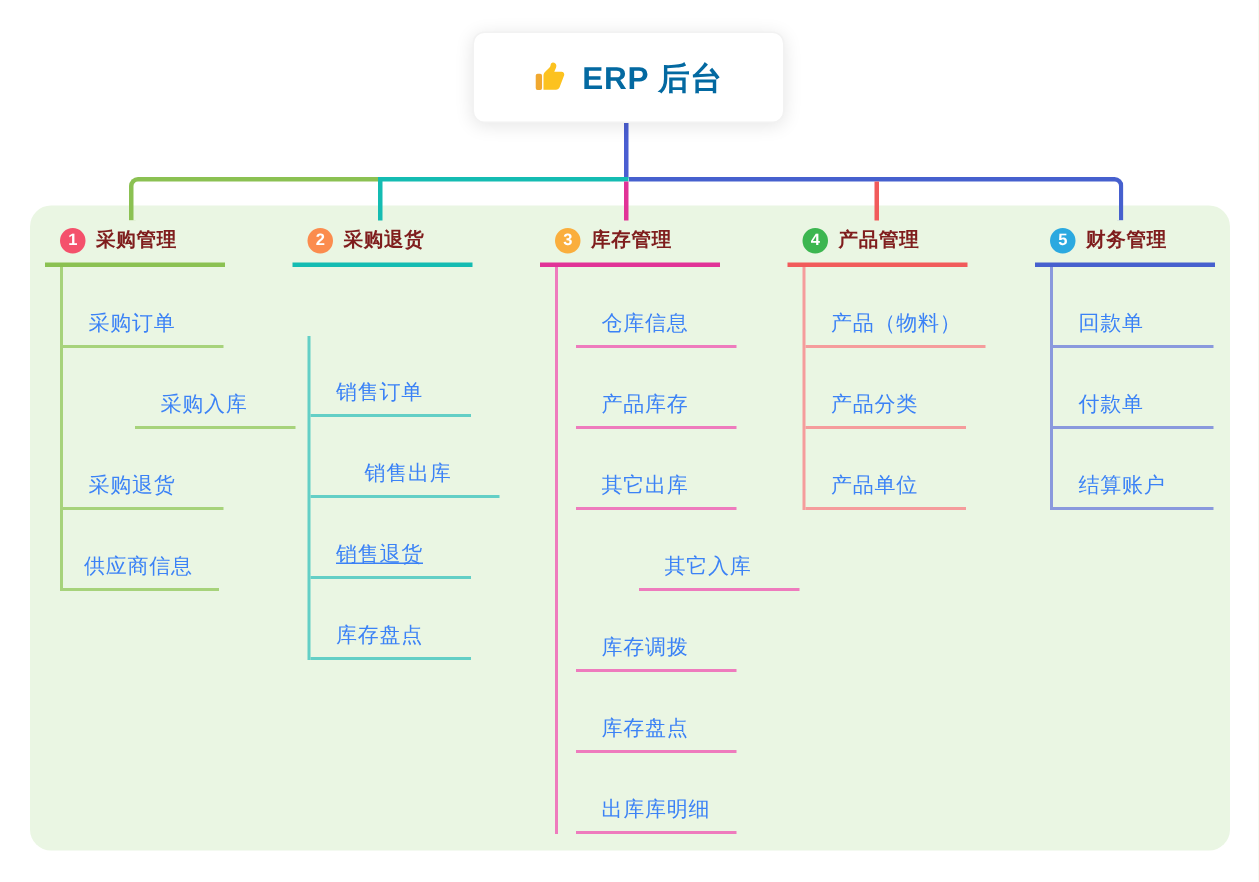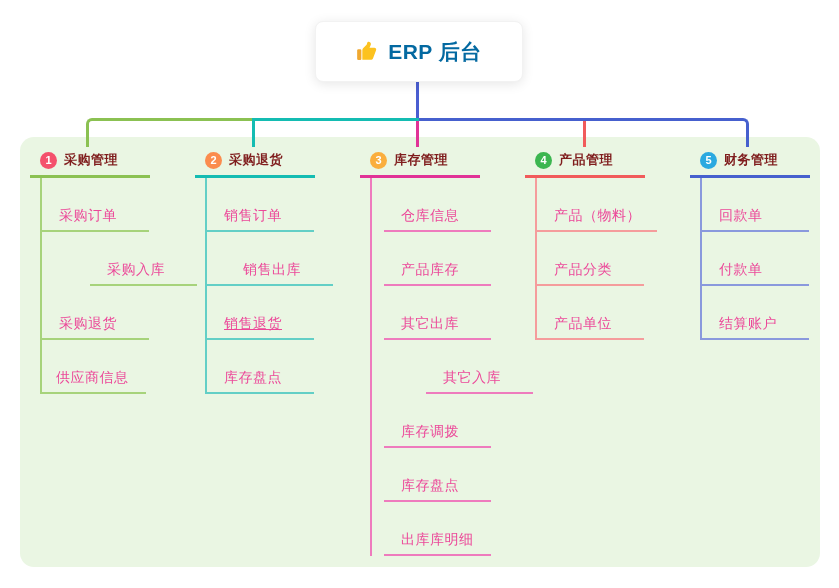--- a/index.html
+++ b/index.html
@@ -40,21 +40,21 @@
     color:#fff;font-size:11px;font-weight:700;line-height:1;
   }
   .title-label{
     font-size:13px;line-height:22px;font-weight:600;color:#7f1d1d;
     letter-spacing:0.5px;white-space:nowrap;font-family:Liberation Serif, serif;
   }
   .children{margin-left:10px;border-left:2px solid #ccc;}
   .child{
     width:fit-content;min-width:74px;box-sizing:content-box;
     padding:28px 16px 5px 17px;border-bottom:2px solid #ccc;
-    font-size:14px;line-height:19px;color:#ec4899;white-space:nowrap;
+    font-size:14px;line-height:19px;color:#3b82f6;white-space:nowrap;
     letter-spacing:0.5px;
   }
 </style>
 </head>
 <body>
 
 <div class="stage">
 
   <div class="panel" id="panel" style="background: rgb(234, 246, 227);"></div>
 
@@ -88,21 +88,21 @@
           <div class="child" style="border-bottom-color: rgb(167, 211, 123); margin-left: 48px;"><span>采购入库</span></div>
           <div class="child" style="border-bottom-color: rgb(167, 211, 123);"><span>采购退货</span></div>
           <div class="child" style="border-bottom-color: rgb(167, 211, 123); padding-left: 14px;"><span>供应商信息</span></div>
         </div>
       </div>
       <div class="branch" style="left: 195px;">
         <div class="title-row" style="border-bottom-color: rgb(20, 188, 178);">
           <span class="badge" style="background: rgb(251, 140, 78);">2</span>
           <span class="title-label">采购退货</span>
         </div>
-        <div class="children" style="border-left-color: rgb(99, 207, 198);">
+        <div class="children" style="border-left-color: rgb(99, 207, 198); margin-top: 46px;">
           <div class="child" style="border-bottom-color: rgb(99, 207, 198);"><span>销售订单</span></div>
           <div class="child" style="border-bottom-color: rgb(99, 207, 198); padding-left: 36px;"><span>销售出库</span></div>
           <div class="child" style="border-bottom-color: rgb(99, 207, 198); text-decoration: underline;"><span>销售退货</span></div>
           <div class="child" style="border-bottom-color: rgb(99, 207, 198);"><span>库存盘点</span></div>
         </div>
       </div>
       <div class="branch" style="left: 360px;">
         <div class="title-row" style="border-bottom-color: rgb(225, 51, 151);">
           <span class="badge" style="background: rgb(250, 174, 61);">3</span>
           <span class="title-label">库存管理</span>

